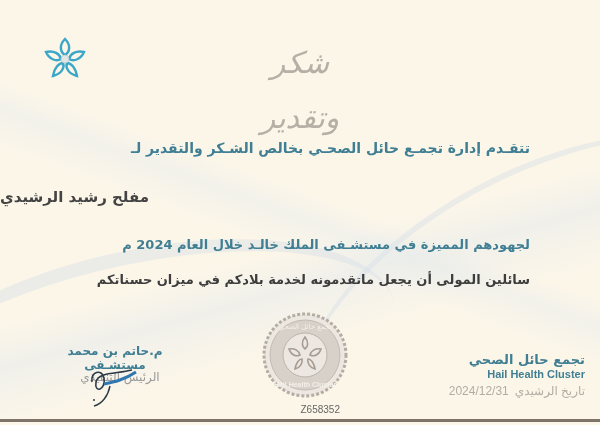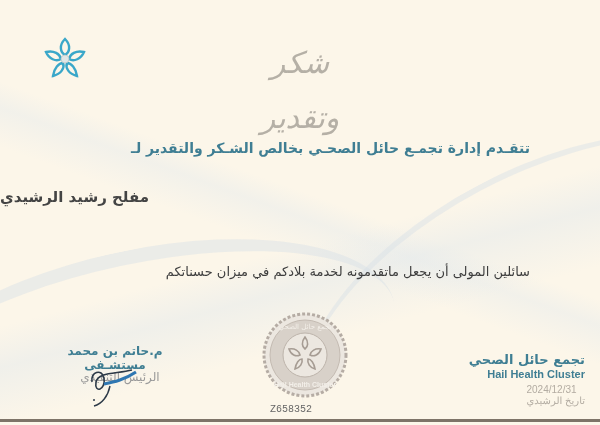--- a/index.html
+++ b/index.html
@@ -32,35 +32,35 @@
     font-family:"DejaVu Serif", serif; font-size:30px; line-height:55px;
     letter-spacing:-1px; opacity:0.85; font-style:italic;
   }
   .line {
     position:absolute; right:110px; direction:rtl; text-align:right; white-space:nowrap;
   }
   .line-1 { top:140px; font-size:14px; color:#3f7e93; font-weight:bold; }
   .name  { position:absolute; left:0; width:600px; top:188px; text-align:left; direction:rtl;
            font-size:15px; font-weight:bold; color:#444; }
   .line-3 { top:237px; font-size:13px; color:#3f7e93; font-weight:bold; }
-  .line-4 { top:264px; font-size:13px; color:#3d3d3d; font-weight:normal; }
+  .line-4 { top:272px; font-size:13px; color:#3d3d3d; font-weight:bold; }
 
   .signer-title { position:absolute; left:60px; top:322px; width:120px; text-align:center;
                   direction:rtl; font-size:12px; color:#9a9a9a;margin-top:48px; }
   .signer-name  { position:absolute; left:35px; top:344px; width:160px; text-align:center;
                   direction:rtl; font-size:12px; color:#3f7e93; font-weight:bold; }
   .signature { position:absolute; left:80px; top:360px; width:70px; height:50px; }
 
   .seal { position:absolute; left:262px; top:312px; width:86px; height:86px; }
-  .serial { position:absolute; left:270px; top:404px; width:70px; text-align:left;
-            font-size:10px; color:#666; font-family:Liberation Mono, monospace; }
+  .serial { position:absolute; left:270px; top:404px; width:70px; text-align:right;
+            font-size:10px; color:#666; font-family:Liberation Sans, sans-serif; }
 
   .org-ar { position:absolute; right:55px; top:352px; direction:rtl; font-size:13px; color:#3f7e93; font-weight:bold; }
   .org-en { position:absolute; right:55px; top:368px; font-size:11px; color:#3f7e93; font-weight:bold; font-family:"Liberation Sans", sans-serif; }
-  .issue { position:absolute; right:55px; top:384px; font-size:10px; color:#b3aca2; display:flex; font-family:"Liberation Sans", sans-serif;flex-direction:column; }
+  .issue { position:absolute; right:55px; top:384px; font-size:12px; color:#b3aca2; display:flex; gap:6px; font-family:"Liberation Sans", sans-serif; }
   .issue-label { direction:rtl; }
 </style>
 </head>
 <body>
 
 <div class="cert">
 
   <div class="wave" style="left:-120px; top:250px; width:520px; height:200px; transform:rotate(-12deg);"></div>
   <div class="wave" style="left:280px; top:170px; width:520px; height:260px; transform:rotate(-28deg); border-top-width:6px;"></div>
 
@@ -72,20 +72,21 @@
       <path d="M11 41 C19 39 23 33 21 28 C17 28 12 33 11 41 Z"></path>
       <path d="M4 17 C7 24 14 27 19 24 C18 19 12 15 4 17 Z"></path>
     </g>
     <circle cx="23" cy="24" r="4" fill="#dfe6e6" stroke="#b9c6c8" stroke-width="0.8"></circle>
   </svg>
 
   <div class="calligraphy">شكر وتقدير</div>
 
   <div class="line line-1">تتقـدم إدارة تجمـع حائل الصحـي بخالص الشـكر والتقدير لـ</div>
   <div class="name">مفلح رشيد الرشيدي</div>
+  <div class="line line-3">لجهودهم المميزة في مستشـفى الملك خالـد خلال العام 2024 م</div>
   <div class="line line-4">سائلين المولى أن يجعل ماتقدمونه لخدمة بلادكم في ميزان حسناتكم</div>
 
   <div class="signer-title">الرئيس التنفيذي</div>
   <div class="signer-name">م.حاتم بن محمد مستشـفى</div>
   <svg class="signature" viewBox="0 0 70 50">
     <path d="M12 22 C10 12 22 8 24 18 C26 30 14 34 16 22 C18 12 36 14 52 10" fill="none" stroke="#2d3a48" stroke-width="1.6"></path>
     <path d="M24 24 C34 22 44 20 56 12" fill="none" stroke="#2f77b2" stroke-width="3"></path>
     <path d="M30 26 C28 36 22 44 14 46" fill="none" stroke="#2d3a48" stroke-width="1.4"></path>
     <circle cx="14" cy="40" r="1" fill="#2d3a48"></circle>
   </svg>

